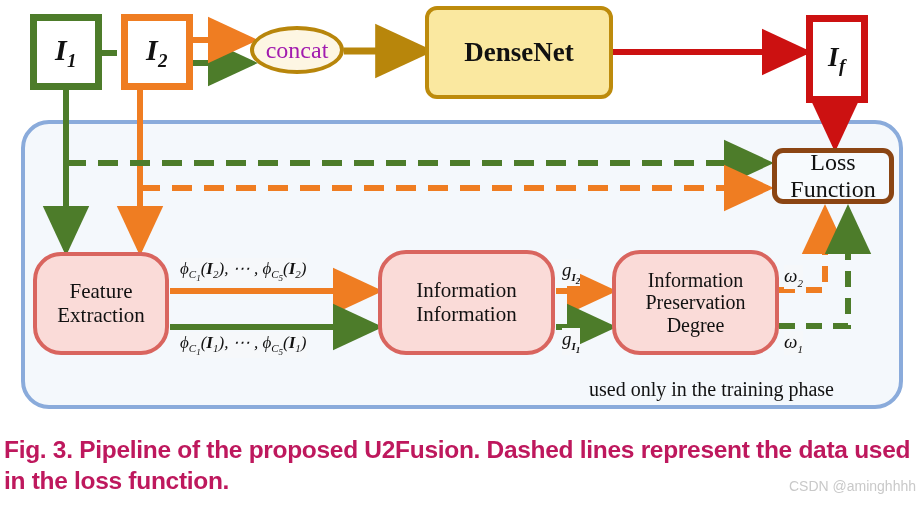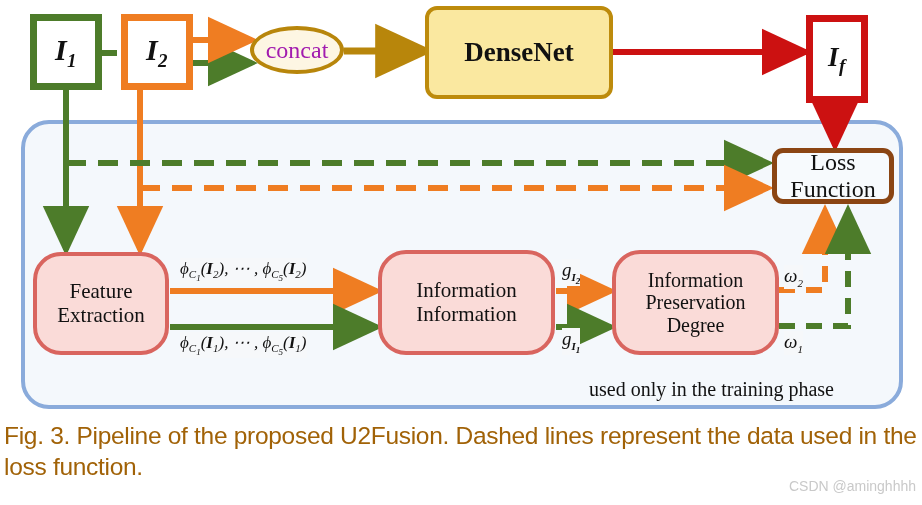--- a/index.html
+++ b/index.html
@@ -81,24 +81,24 @@
   #lbl-w2   { left: 784px; top: 265px; font-size: 19px; }
   #lbl-w1   { left: 784px; top: 331px; font-size: 19px; }
 
   #training-note {
     position: absolute; left: 589px; top: 378px;
     font-size: 20px; color: #111; white-space: nowrap;
   }
 
   
   #caption {
-    position: absolute; left: 4px; top: 420px; width: 914px;
+    position: absolute; left: 4px; top: 434px; width: 914px;
     font-family: "Liberation Sans", sans-serif;
-    font-size: 24.5px; font-weight: normal;
-    color: #a16207; line-height: 1.28;
+    font-size: 24.5px; font-weight: bold;
+    color: #be185d; line-height: 1.28;
     letter-spacing: -0.3px;
   }
   #watermark {
     position: absolute; right: 6px; top: 478px;
     font-family: "Liberation Sans", sans-serif;
     font-size: 14px; color: #c9c9c9;
   }
 </style>
 </head>
 <body>

